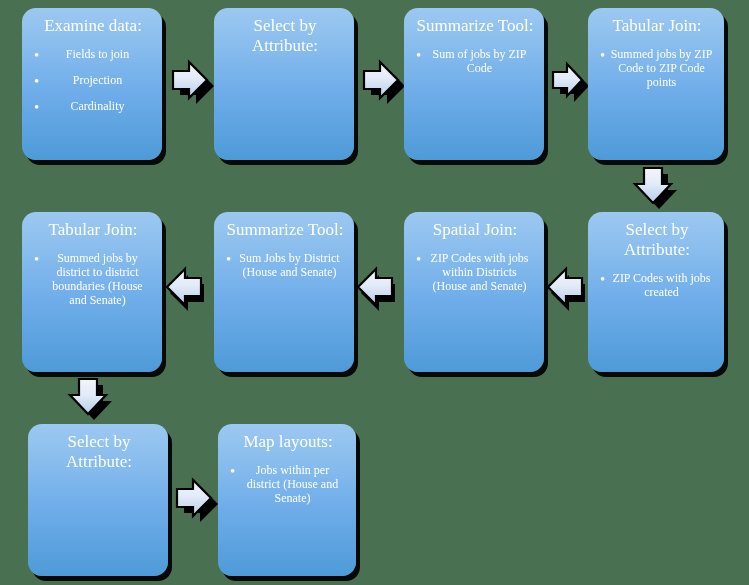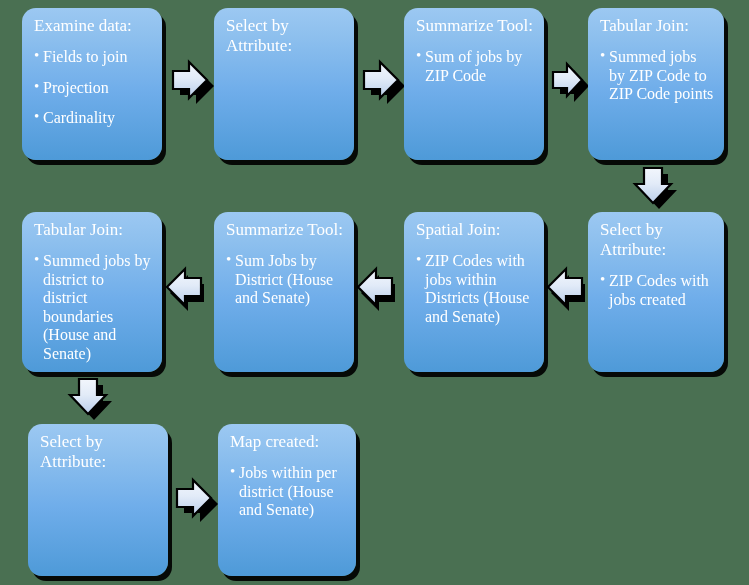--- a/index.html
+++ b/index.html
@@ -22,35 +22,36 @@
   
   .box {
     position: absolute;
     box-sizing: border-box;
     border-radius: 14px;
     background: linear-gradient(to bottom, #9cc8f2 0%, #8ec0ee 18%, #6fadea 55%, #4e9ad8 100%);
     box-shadow: 4px 5px 0px 0px rgba(0,0,0,0.92);
     padding: 8px 10px 6px 12px;
     color: #ffffff;
     overflow: hidden;
+    text-align: center;
   }
   .box-title {
     font-size: 17px;
     line-height: 1.18;
     color: #ffffff;
     margin: 0 0 7px 0;
     white-space: pre-line;
   }
   .bullets {
     list-style: none;
     margin: 0;
     padding: 0;
   }
   .bullets li {
-    font-size: 16px;
+    font-size: 12px;
     line-height: 1.16;
     color: #ffffff;
     position: relative;
     padding-left: 9px;
     margin-bottom: 1px;
     white-space: pre-line;
     margin-top: 12px;
   }
   .bullets li:before {
     content: "\2022";
@@ -206,19 +207,19 @@
   </div>
 
   <div class="arrow" style="left:173px; top:477px; width:42px; height:46px;">
     <svg width="42" height="46" viewBox="0 0 42 46">
       <path class="arrow-shadow" d="M8,15 L24,15 L24,6 L42,24 L24,42 L24,33 L8,33 Z" transform="translate(3,3)"></path>
       <path class="arrow-body" d="M4,12 L20,12 L20,3 L38,21 L20,39 L20,30 L4,30 Z"></path>
     </svg>
   </div>
 
   <div class="box" style="left:218px; top:424px; width:138px; height:152px;">
-    <div class="box-title">Map created:</div>
+    <div class="box-title">Map layouts:</div>
     <ul class="bullets">
       <li>Jobs within per district (House and Senate)</li>
     </ul>
   </div>
 
 </div>
 
 </body></html>

